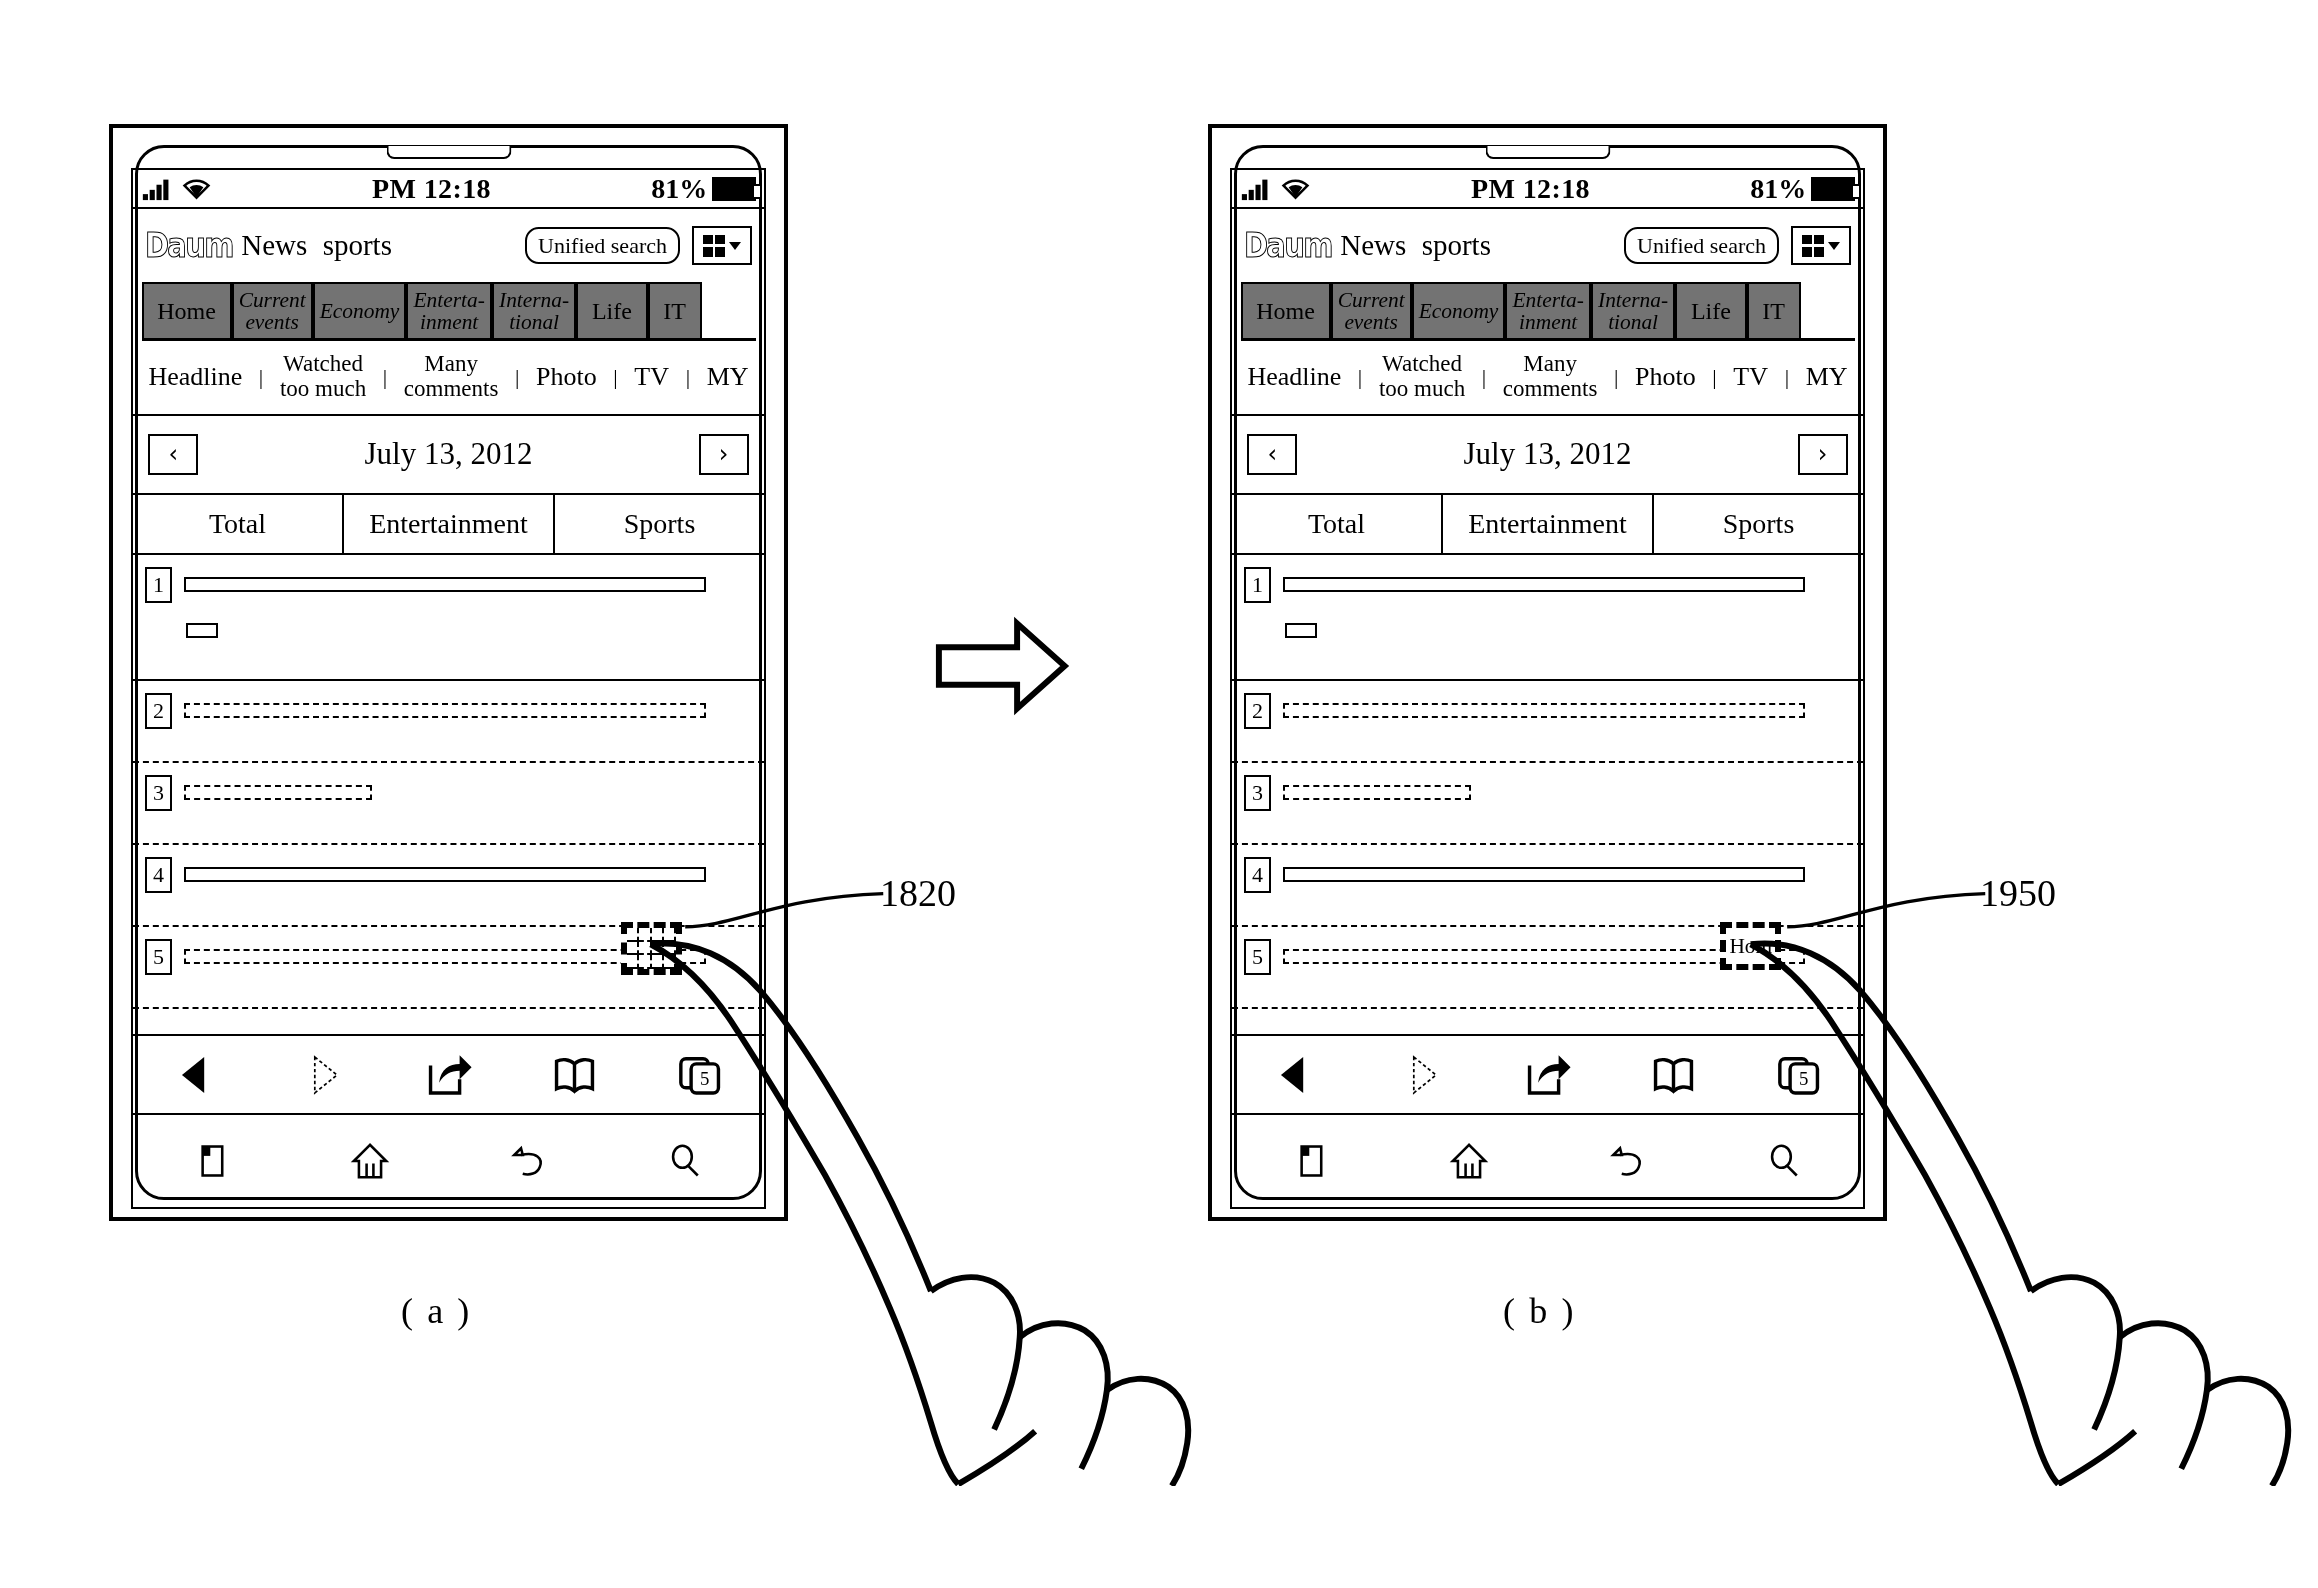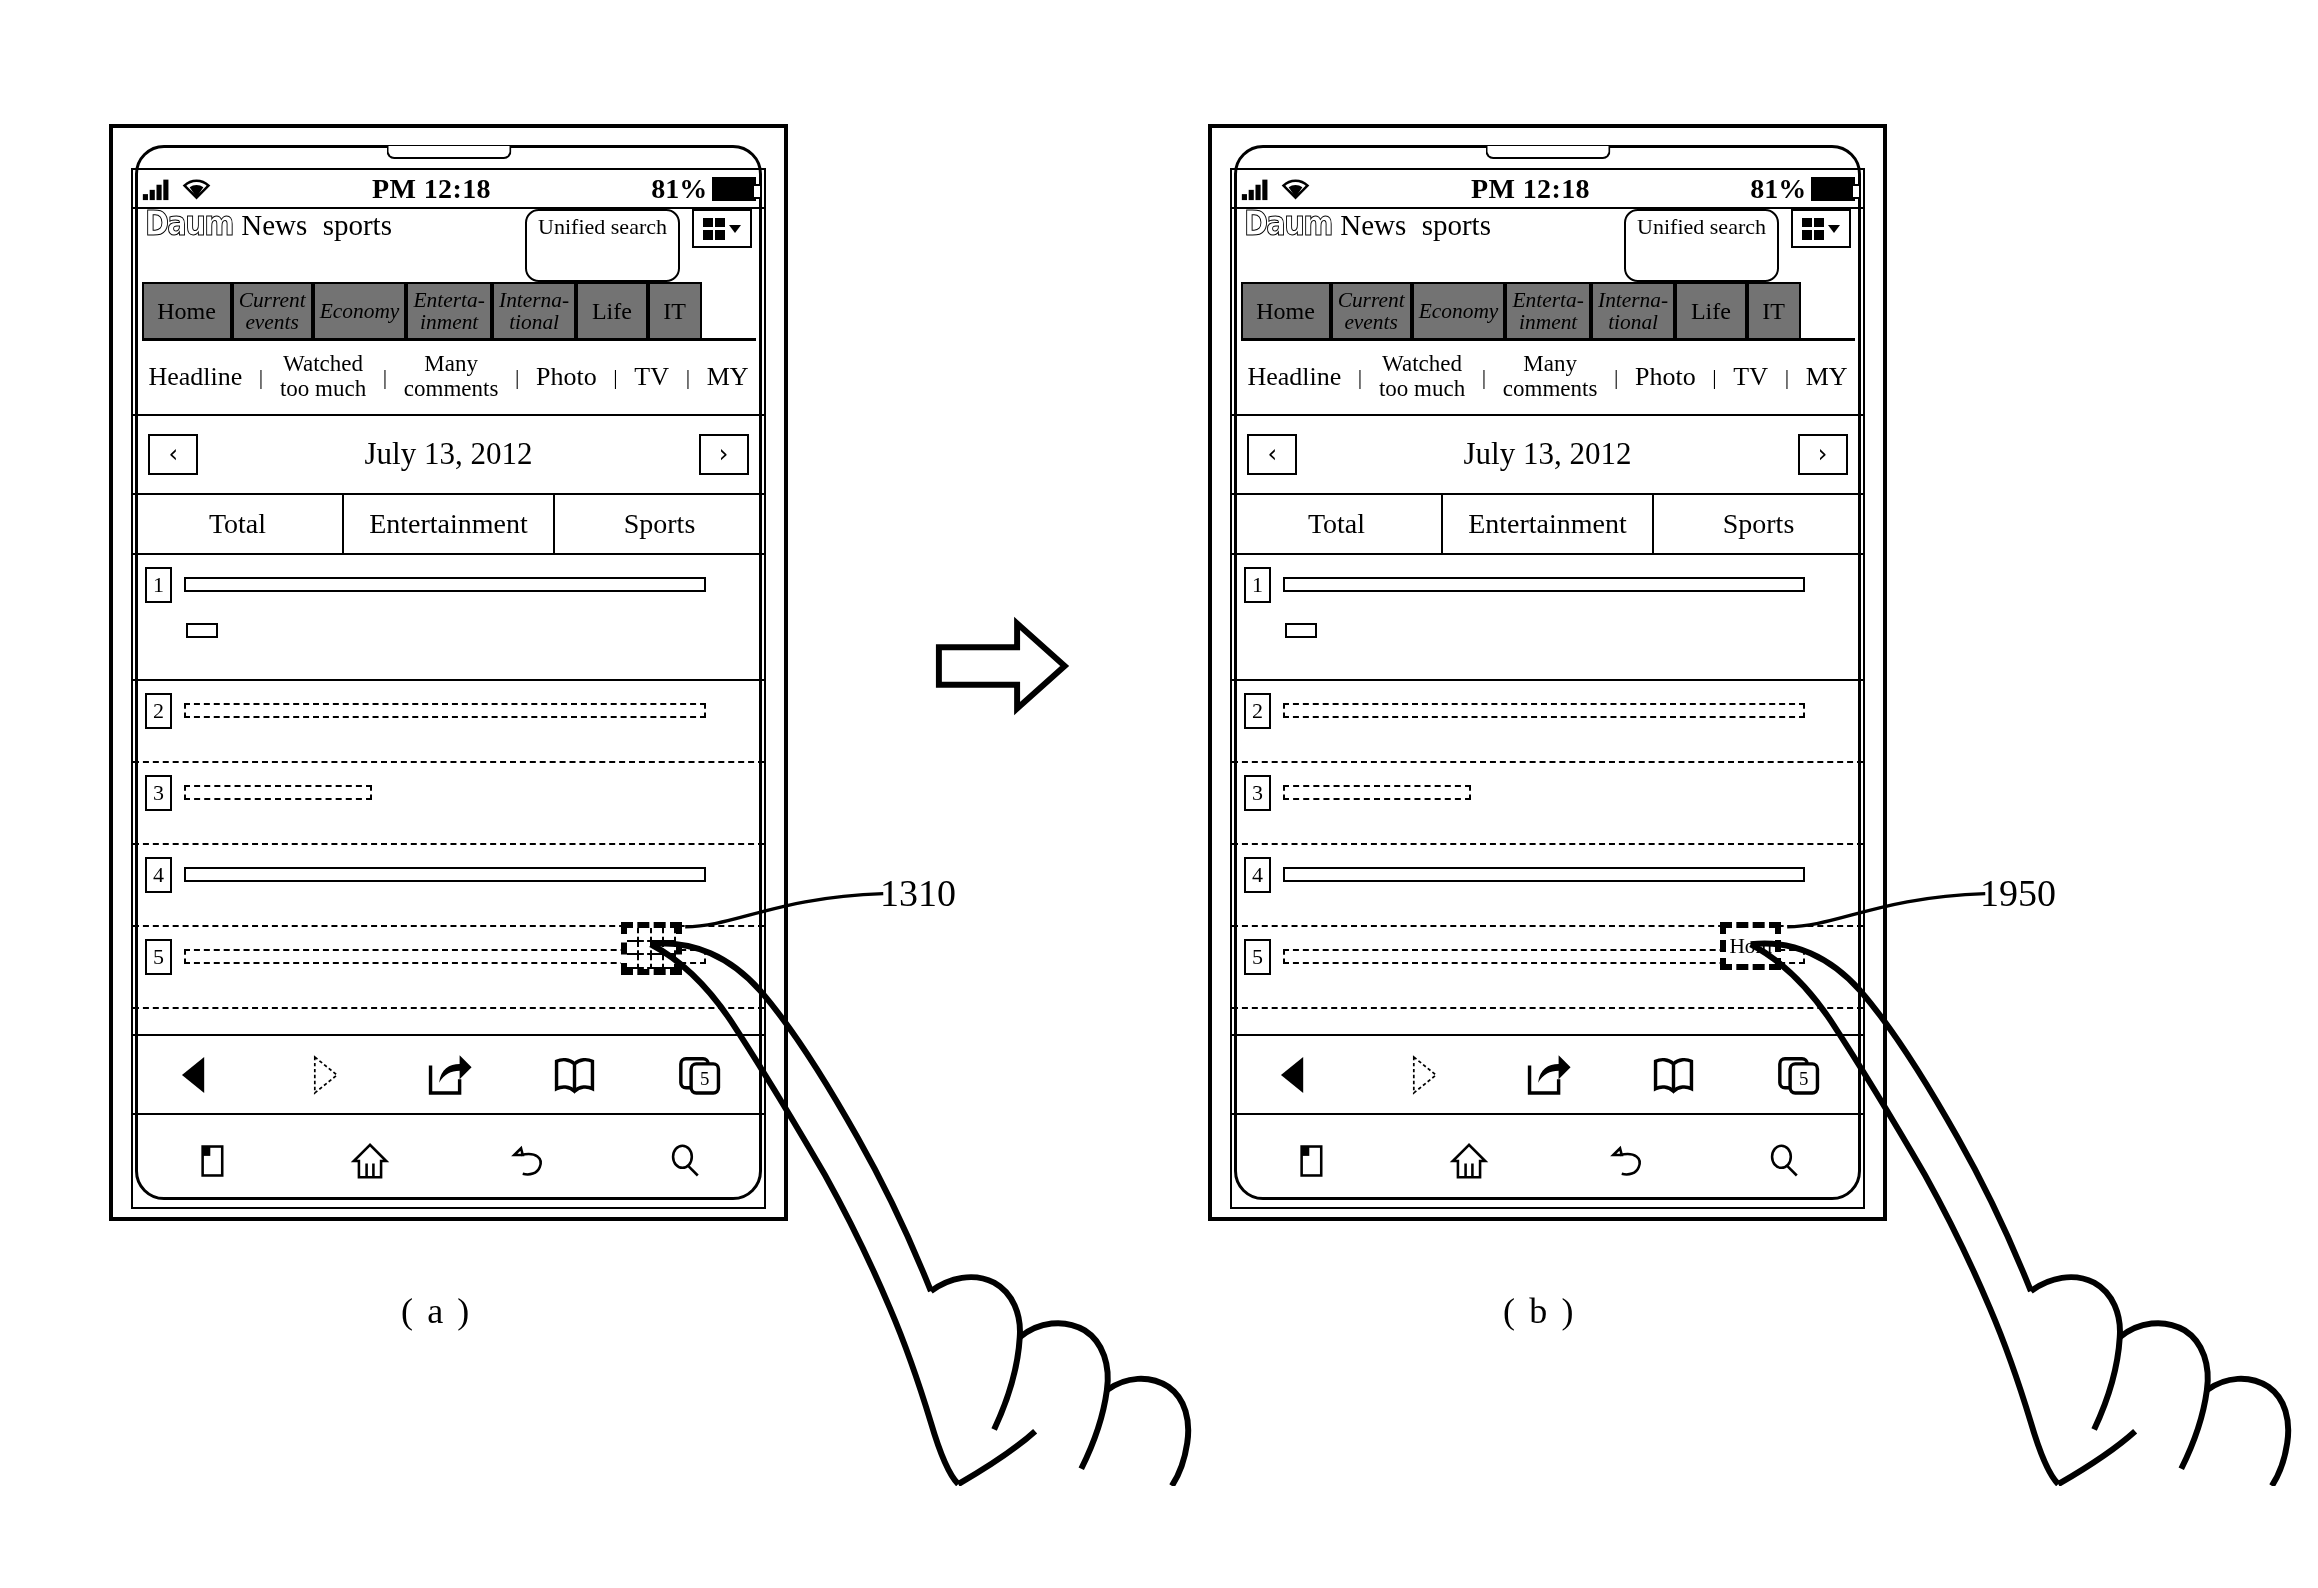--- a/index.html
+++ b/index.html
@@ -92,20 +92,21 @@
     border-top: none;
     display: flex;
     flex-direction: column;
     overflow: hidden;
   }
 
   
   .logo-row {
     height: 73px;
     display: flex;
+    align-items: center;
     padding: 0 12px;
     flex: none;
     border-radius: 11px;
   }
   .logo-mark {
     font-size: 29px;
     font-weight: bold;
     letter-spacing: -1.7px;
     -webkit-text-stroke: 0.9px #000;
     color: #fff;
@@ -796,21 +797,21 @@
 
   <div class="flow-arrow">
     <svg width="137" height="102" viewBox="0 0 160 120">
       <path d="M4 38 L96 38 L96 10 L152 60 L96 110 L96 82 L4 82 Z" fill="#fff" stroke="#000" stroke-width="7" stroke-linejoin="miter"></path>
     </svg>
   </div>
 
   <svg class="leader leader-a" width="205" height="51" viewBox="0 0 240 60">
     <path d="M2 55 C60 55 110 20 235 16" fill="none" stroke="#000" stroke-width="4"></path>
   </svg>
-  <div class="callout-num callout-a">1310</div>
+  <div class="callout-num callout-a">1820</div>
 
   <svg class="leader leader-b" width="205" height="51" viewBox="0 0 240 60">
     <path d="M2 55 C60 55 110 20 235 16" fill="none" stroke="#000" stroke-width="4"></path>
   </svg>
   <div class="callout-num callout-b">1950</div>
 
   <svg class="hand hand-a" width="598" height="547" viewBox="0 0 700 640">
     <path d="M2 6 C40 26 72 60 96 96 C130 148 170 214 206 276
              C236 330 260 380 282 432 C300 474 316 520 330 566
              C340 600 350 626 362 638" fill="none" stroke="#000" stroke-width="7"></path>

